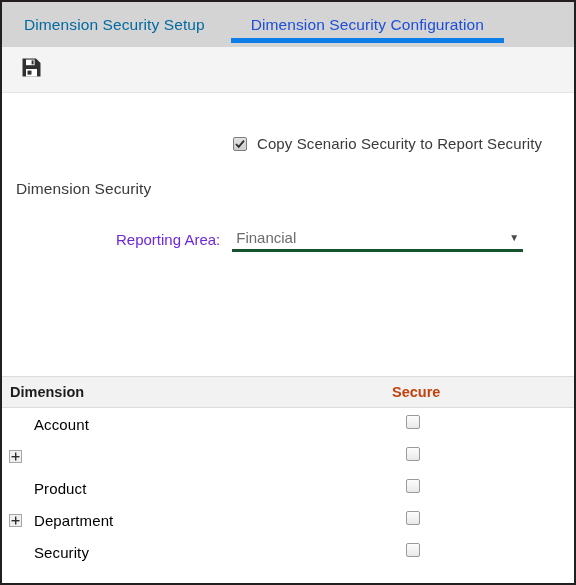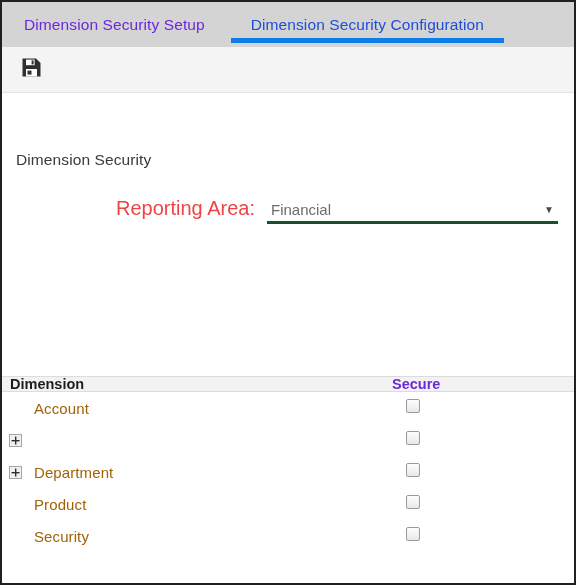--- a/index.html
+++ b/index.html
@@ -28,21 +28,21 @@
     display: flex;
     align-items: flex-start;
   }
   .tab {
     position: relative;
     height: 45px;
     display: flex;
     align-items: center;
     padding: 0 20px;
     font-size: 15.5px;
-    color: #6d28d9;
+    color: #0369a1;
     white-space: nowrap;
     cursor: pointer;
     letter-spacing: .1px;
   }
   .tab.first { padding-left: 22px; padding-right: 26px; }
   .tab.active { color: #1d4ed8; }
   .tab.active .tab-underline {
     position: absolute;
     left: 0; right: 0; bottom: 4px;
     height: 5px;
@@ -115,22 +115,22 @@
     letter-spacing: .1px;
   }
 
   
   .dd-row {
     display: flex;
     align-items: flex-end;
     padding-left: 114px;
   }
   .dd-label {
-    font-size: 20px;
-    color: #ef4444;
+    font-size: 15px;
+    color: #6d28d9;
     padding-bottom: 4px;
     white-space: nowrap;
   }
   .dropdown {
     margin-left: 12px;
     width: 291px;
     height: 26px;
     border-bottom: 3px solid #14532d;
     display: flex;
     align-items: center;
@@ -159,40 +159,40 @@
     border: 3px solid #a81414;
     background: #ffffff;
     display: flex;
     align-items: center;
     padding-left: 17px;
     overflow: hidden;
   }
 
   
   .table-head {
-    height: 16px;
+    height: 32px;
     background: #f2f2f2;
     border-top: 1px solid #dcdcdc;
     border-bottom: 1px solid #dcdcdc;
     display: flex;
     align-items: center;
     position: relative;
   }
   .th-dim {
     font-size: 14.5px;
     font-weight: bold;
     color: #1d1d1d;
     padding-left: 8px;
   }
   .th-sec {
     position: absolute;
     left: 390px;
     font-size: 14.5px;
     font-weight: bold;
-    color: #6d28d9;
+    color: #c2410c;
   }
 
   .trow {
     height: 32px;
     display: flex;
     align-items: center;
     position: relative;
     background: #ffffff;
   }
   .expander {
@@ -202,21 +202,21 @@
     border: 1px solid #a6a6a6;
     background: #f0f0f0;
     display: flex;
     align-items: center;
     justify-content: center;
     cursor: pointer;
   }
   .expander svg { display: block; }
   .td-dim {
     font-size: 15px;
-    color: #a16207;
+    color: #000000;
     padding-left: 32px;
     letter-spacing: .1px;
   }
   .td-sec {
     position: absolute;
     left: 404px;
   }
 </style>
 </head>
 <body>
@@ -243,22 +243,30 @@
           <rect x="5" y="12" width="11" height="7.5" fill="#ffffff"></rect>
           <rect x="6.5" y="13.6" width="4" height="4" fill="#303030"></rect>
         </svg>
       </span>
     </div>
   </div>
 
   <div class="form-area">
 
 
-
-    <div class="section-title dimension" style="margin-top:44px;">Dimension Security</div>
+    <div class="row-right" style="margin-top:28px;">
+      <span class="cbx checked">
+        <svg class="tick" viewBox="0 0 10 10">
+          <path d="M1 5 L3.7 7.8 L9 1.6" stroke="#2b2b2b" stroke-width="1.8" fill="none"></path>
+        </svg>
+      </span>
+      <span class="cbx-label">Copy Scenario Security to Report Security</span>
+    </div>
+
+    <div class="section-title dimension" style="margin-top:28px;">Dimension Security</div>
 
     <div class="dd-row" style="margin-top:28px;">
       <span class="dd-label">Reporting Area:</span>
       <div class="dropdown">
         <span class="dd-value">Financial</span>
         <span class="dd-arrow">▼</span>
       </div>
     </div>
 
     <div class="highlight-box">
@@ -287,40 +295,40 @@
           <rect x="4" y="0.5" width="1.4" height="8" fill="#2e2e2e"></rect>
           <rect x="0.5" y="4" width="8" height="1.4" fill="#2e2e2e"></rect>
         </svg>
       </span>
       <span class="td-sec">
         <span class="cbx"></span>
       </span>
     </div>
 
     <div class="trow">
+      <span class="td-dim">Product</span>
+      <span class="td-sec">
+        <span class="cbx"></span>
+      </span>
+    </div>
+
+    <div class="trow">
       <span class="expander">
         <svg width="9" height="9" viewBox="0 0 9 9">
           <rect x="4" y="0.5" width="1.4" height="8" fill="#2e2e2e"></rect>
           <rect x="0.5" y="4" width="8" height="1.4" fill="#2e2e2e"></rect>
         </svg>
       </span>
       <span class="td-dim">Department</span>
       <span class="td-sec">
         <span class="cbx"></span>
       </span>
     </div>
 
     <div class="trow">
-      <span class="td-dim">Product</span>
-      <span class="td-sec">
-        <span class="cbx"></span>
-      </span>
-    </div>
-
-    <div class="trow">
       <span class="td-dim">Security</span>
       <span class="td-sec">
         <span class="cbx"></span>
       </span>
     </div>
 
   </div>
 
 </div>
 

